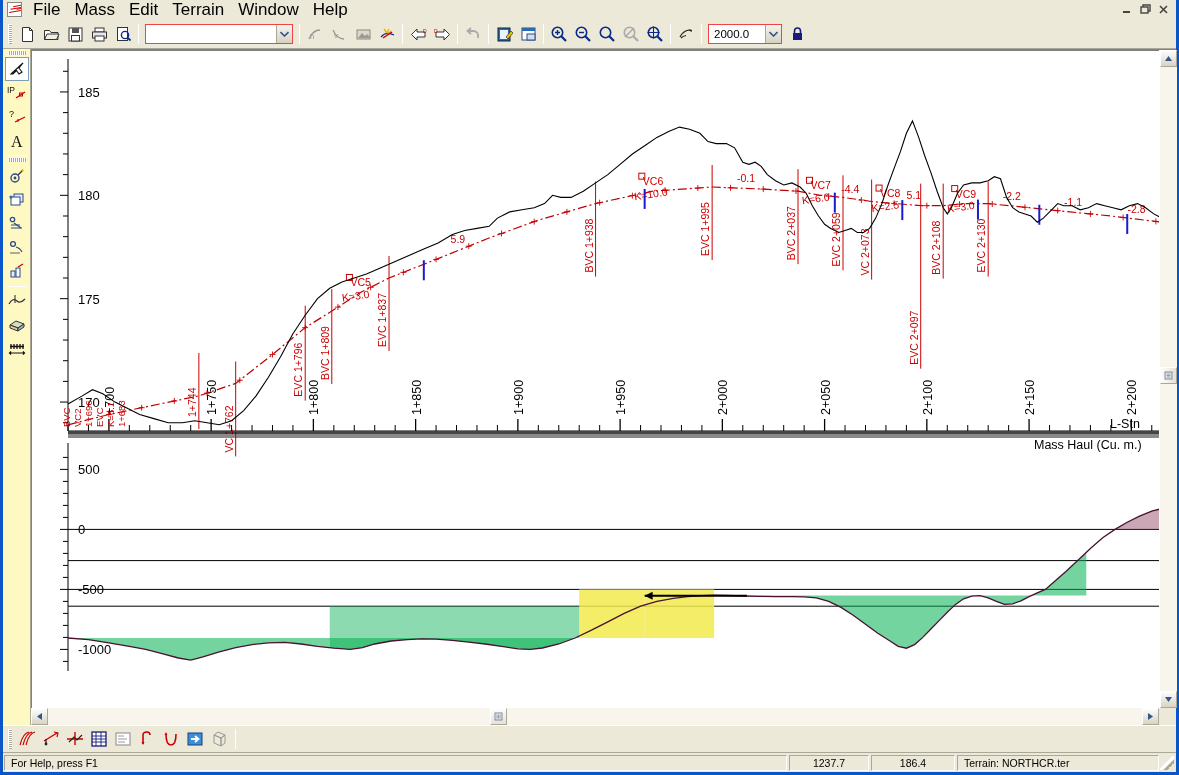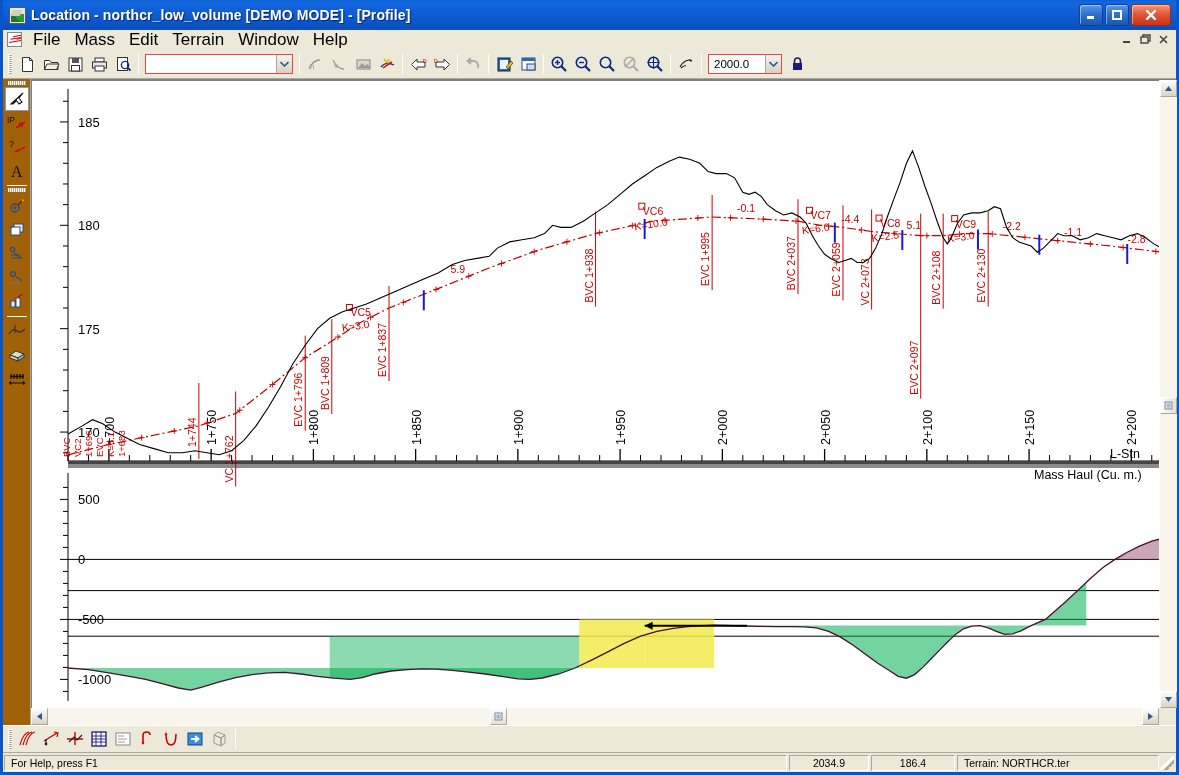--- a/index.html
+++ b/index.html
@@ -103,21 +103,21 @@
   .combo .cval{flex:1 1 auto;font-size:11px;padding-left:4px;color:#000;}
   .combo .carrow{
     width:16px;height:18px;background:linear-gradient(180deg,#f5f4ee,#d6d2c2);
     border-left:1px solid #aca899;display:flex;align-items:center;justify-content:center;
   }
   .combo.scale{width:74px;}
   .combo.scale .cval{font-size:11.5px;padding-left:5px;}
   
   .body{ flex:1 1 auto; display:flex; min-height:0; background:#ece9d8;}
   .lefttools{
-    width:28px;flex:0 0 28px;background:#a16207;
+    width:28px;flex:0 0 28px;background:#fef9c3;
     display:flex;flex-direction:column;align-items:center;padding-top:2px;
     border-right:1px solid #aca899;
   }
   .lgrip{
     width:18px;height:4px;margin-bottom:2px;
     background: repeating-linear-gradient(90deg,#fff 0 1px,#aca899 1px 2px);
   }
   .ltbtn{
     width:24px;height:24px;display:flex;align-items:center;justify-content:center;
     border:1px solid transparent;
@@ -185,42 +185,20 @@
     background:
       linear-gradient(135deg,transparent 45%,#fff 45% 58%,transparent 58%),
       linear-gradient(135deg,transparent 62%,#aca899 62% 75%,transparent 75%);
   }
 </style>
 </head>
 <body>
 
 <div class="app">
 
-  <div class="titlebar">
-    <div class="title-icon"></div>
-    <div class="title-text">Location - northcr_low_volume [DEMO MODE] - [Profile]</div>
-    <div class="title-spacer"></div>
-    <div class="winbtns">
-      <div class="winbtn">
-        <svg width="12" height="12" viewBox="0 0 12 12">
-            <rect x="2" y="7" width="7" height="3" fill="#fff"></rect>
-          </svg>
-      </div>
-      <div class="winbtn">
-        <svg width="12" height="12" viewBox="0 0 12 12">
-            <rect x="2" y="2" width="8" height="8" fill="none" stroke="#fff" stroke-width="2"></rect>
-          </svg>
-      </div>
-      <div class="winbtn close">
-        <svg width="14" height="14" viewBox="0 0 14 14">
-            <path d="M3 3 L11 11 M11 3 L3 11" stroke="#fff" stroke-width="2.4" stroke-linecap="round"></path>
-          </svg>
-      </div>
-    </div>
-  </div>
 
   <div class="menubar">
     <div class="mdi-icon"></div>
     <div class="menu-item">File</div>
     <div class="menu-item">Mass</div>
     <div class="menu-item">Edit</div>
     <div class="menu-item">Terrain</div>
     <div class="menu-item">Window</div>
     <div class="menu-item">Help</div>
     <div class="menu-spacer"></div>
@@ -841,18 +819,18 @@
           <path d="M4 5 l4-3 7 3 -4 3z" fill="none" stroke="#999"></path>
           <path d="M4 5 v8 l7 3 v-8z" fill="none" stroke="#999"></path>
           <path d="M11 8 l4-3 v8 l-4 3z" fill="none" stroke="#999"></path>
         </svg>
     </div>
     <div class="bsep"></div>
   </div>
 
   <div class="statusbar">
     <div class="sfield sunken" style="flex:1 1 auto;">For Help, press F1</div>
-    <div class="sfield sunken" style="width:80px;justify-content:center;">2034.9</div>
+    <div class="sfield sunken" style="width:80px;justify-content:center;">1237.7</div>
     <div class="sfield sunken" style="width:84px;justify-content:center;">186.4</div>
     <div class="sfield sunken" style="width:202px;">Terrain: NORTHCR.ter</div>
     <div class="sgrip"></div>
   </div>
 </div>
 
 </body></html>

